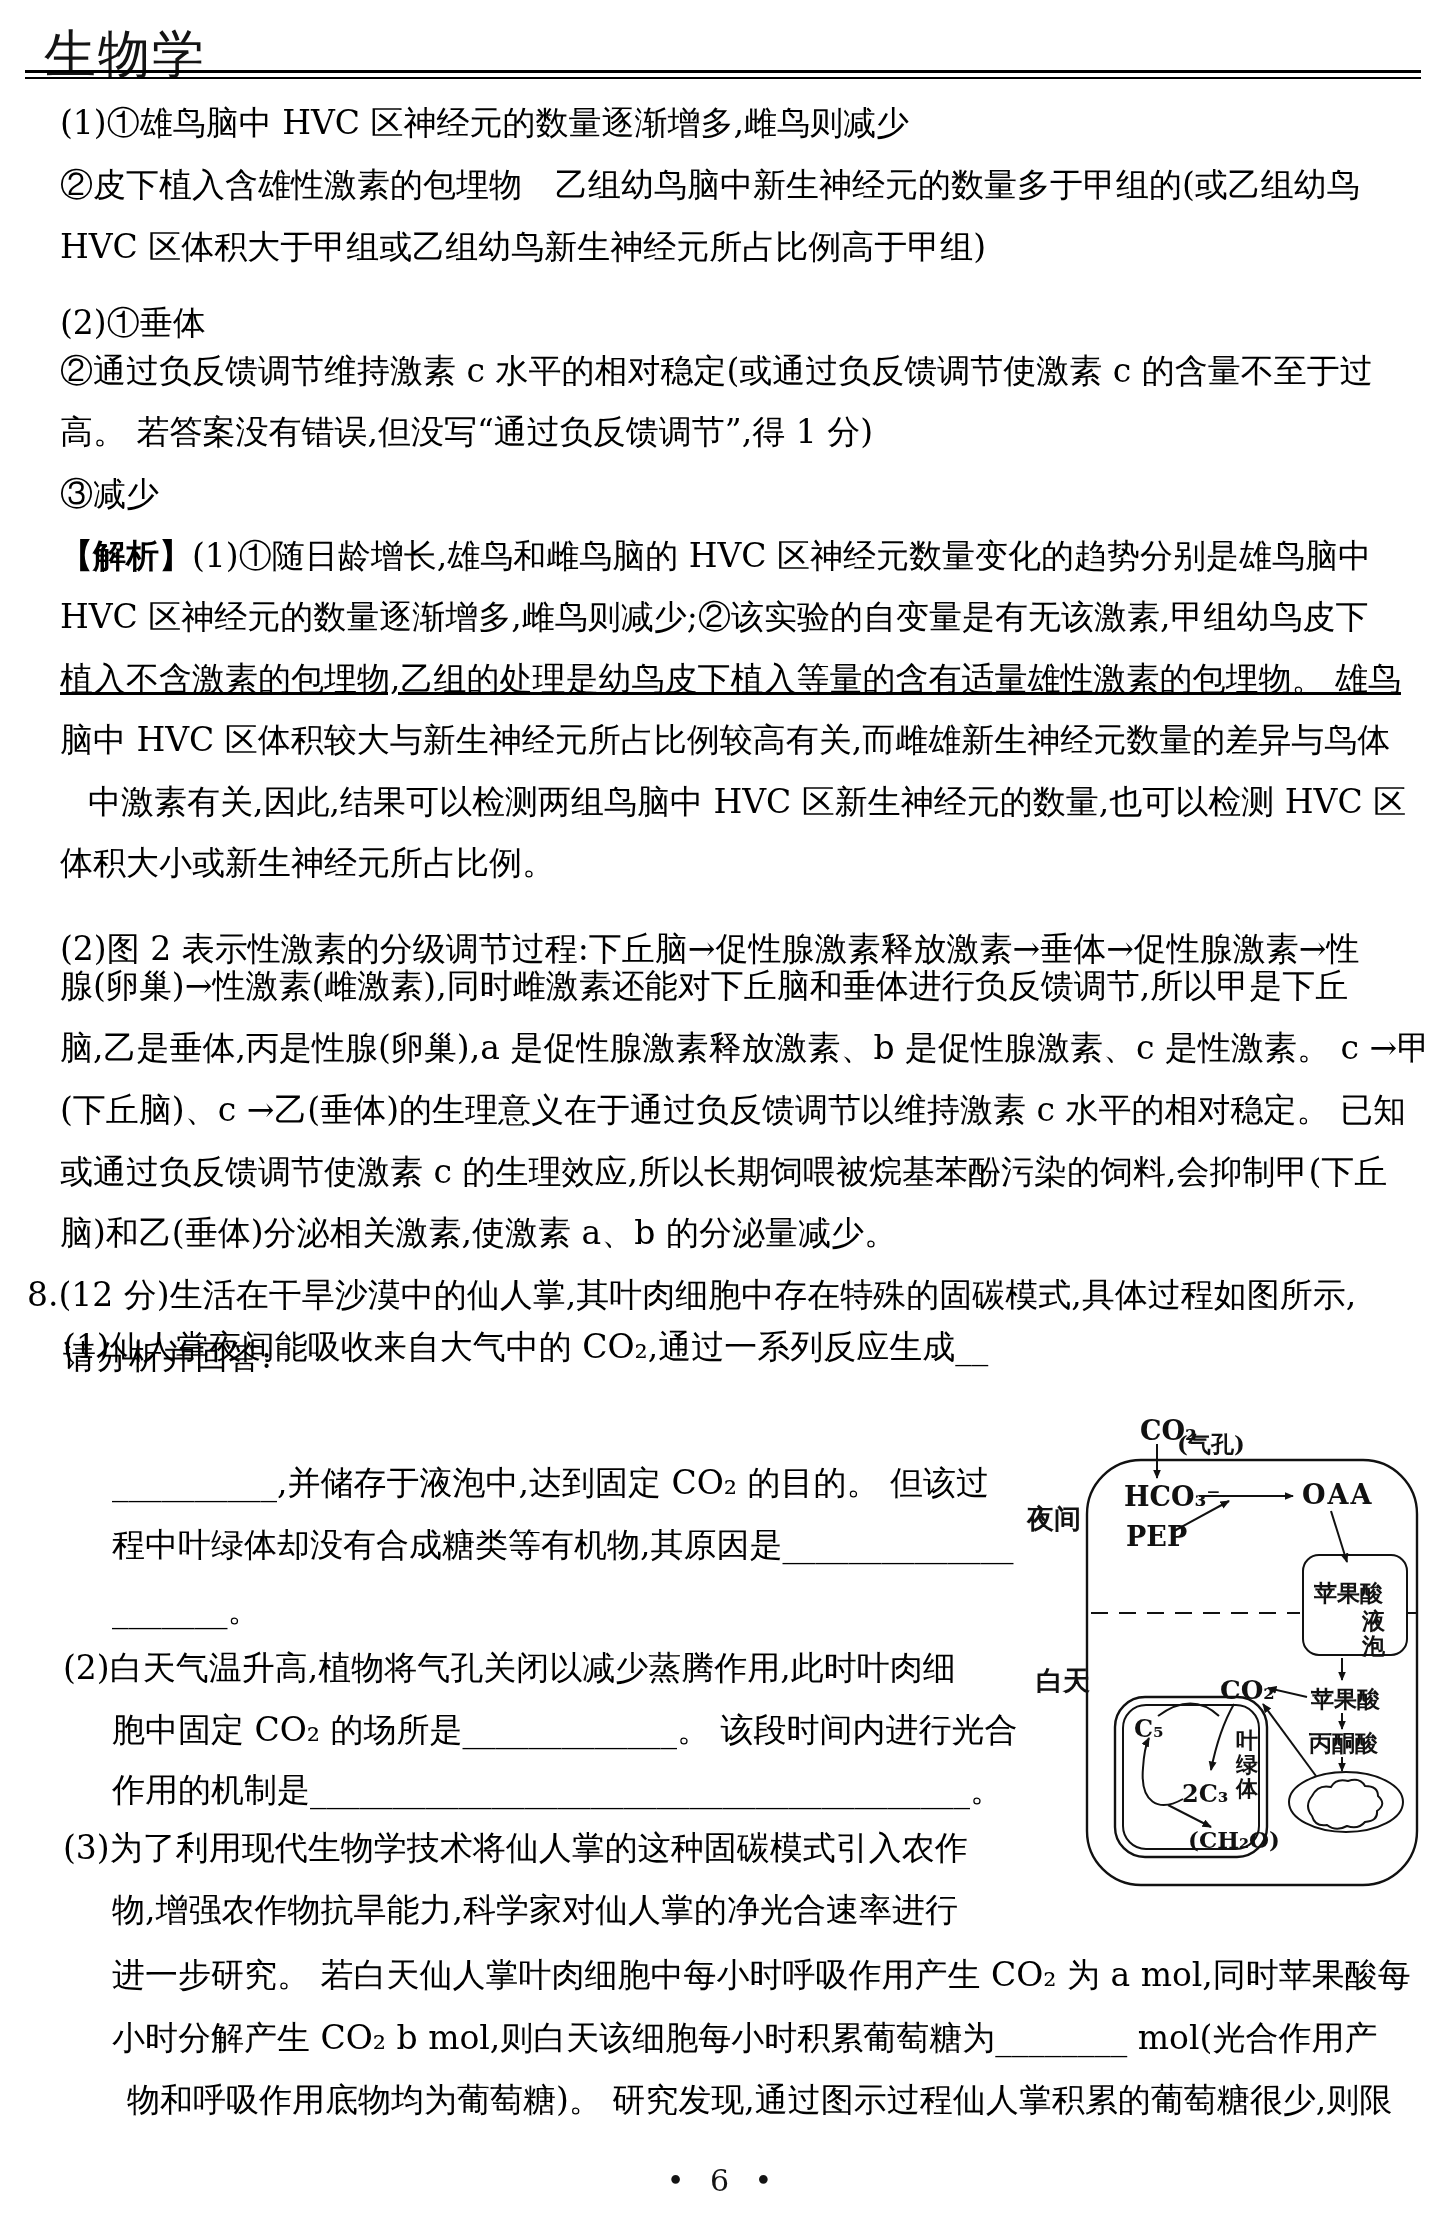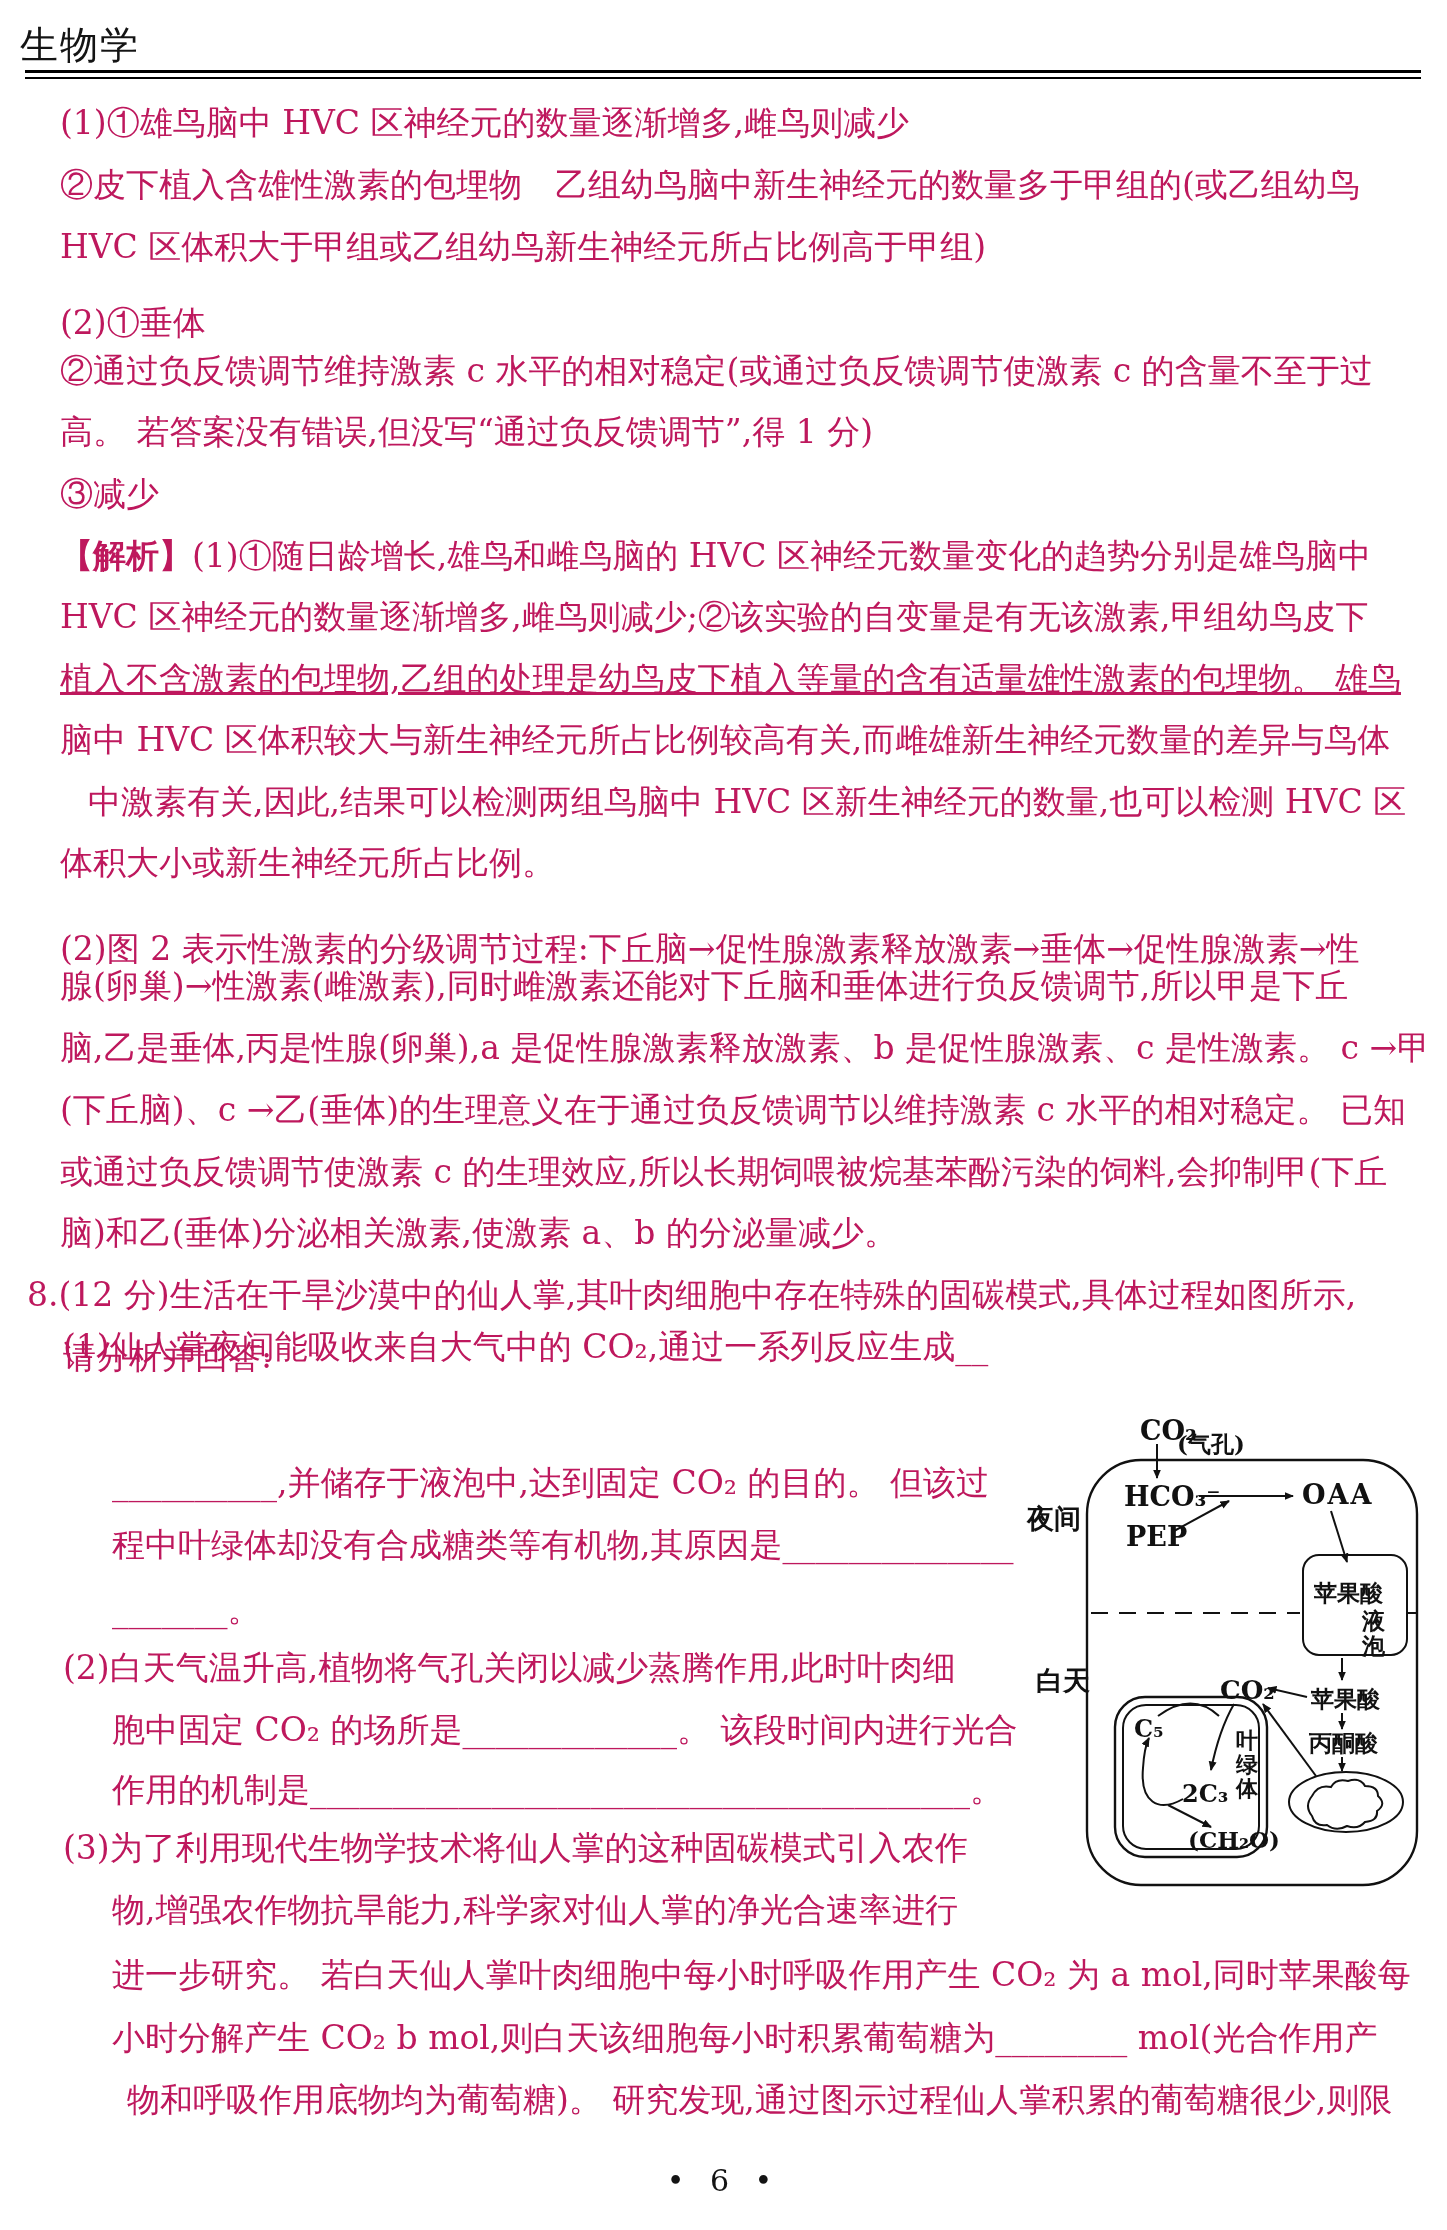--- a/index.html
+++ b/index.html
@@ -1,24 +1,24 @@
 <!DOCTYPE html>
 <html><head>
 <meta charset="utf-8">
 <style>
   html,body{margin:0;padding:0}
   body{
     width:1447px;height:2230px;background:#ffffff;position:relative;
     font-family:"DejaVu Serif","Liberation Serif",serif;color:#141414;
     overflow:hidden;
   }
-  #page-title{position:absolute;left:20px;top:20px;font-size:38px;letter-spacing:2px}
+  #page-title{position:absolute;left:44px;top:20px;font-size:52px;letter-spacing:2px}
   #header-rule{position:absolute;left:25px;top:70px;width:1396px;height:4px;
     border-top:3px solid #000;border-bottom:2px solid #000}
-  .line{position:absolute;font-size:33px;line-height:46px;white-space:pre;color:#be185d}
+  .line{position:absolute;font-size:33px;line-height:46px;white-space:pre;color:#000000}
   .hx{font-weight:bold}
   #page-footer{position:absolute;left:0;top:2163px;width:1447px;text-align:center;
     font-size:30px;letter-spacing:8px}
   #cam-diagram{position:absolute;left:988px;top:1385px}
   #cam-diagram text{font-family:"DejaVu Serif","Liberation Serif",serif;fill:#111}
   #cam-diagram .st{stroke:#111;fill:none;stroke-width:2.4px}
   #cam-diagram .thin{stroke:#111;fill:none;stroke-width:2px}
 </style>
 </head>
 <body>

